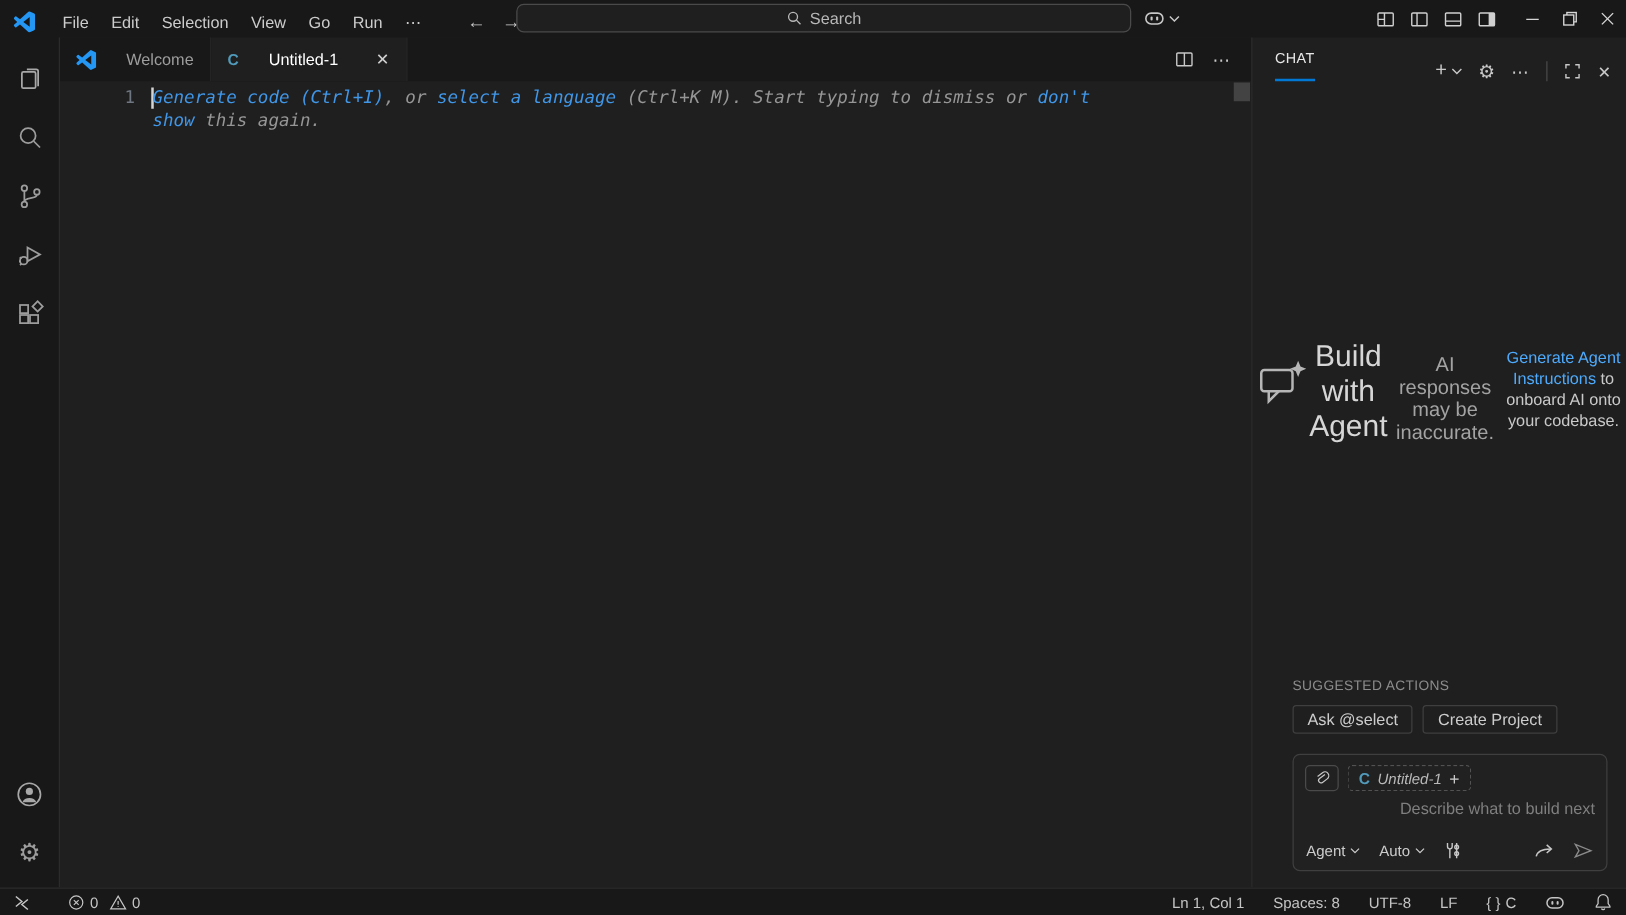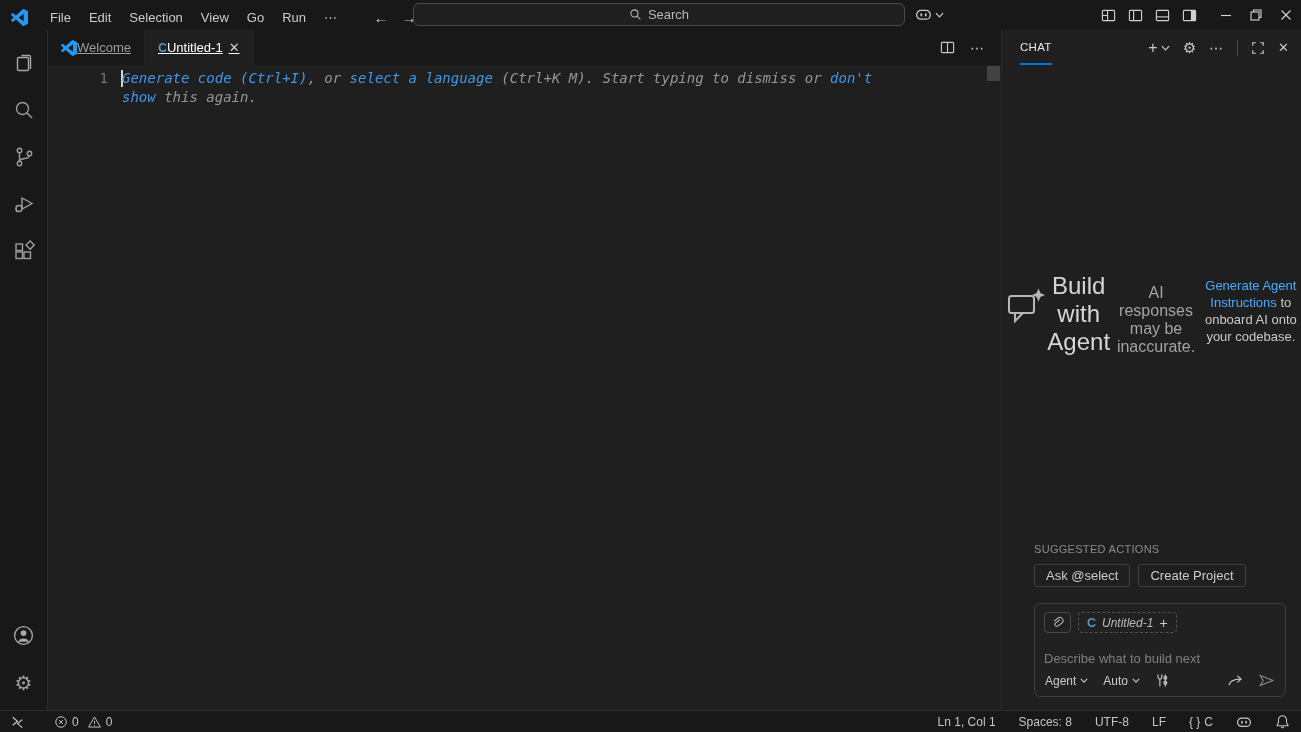--- a/index.html
+++ b/index.html
@@ -32,38 +32,38 @@
   .main { position:absolute; top:30px; left:0; right:0; bottom:22px; display:flex; }
 
   .activitybar { width:48px; background:#181818; border-right:1px solid #2b2b2b;
                  display:flex; flex-direction:column; align-items:center; padding-top:9px; }
   .ab-item { width:48px; height:47px; display:flex; align-items:center; justify-content:center; color:#9d9d9d; }
   .ab-bottom { margin-top:auto; display:flex; flex-direction:column; align-items:center; padding-bottom:4px; }
   .ab-gear { font-size:20px; line-height:20px; }
 
   .editor-group { flex:1; min-width:0; display:flex; flex-direction:column; background:#1f1f1f; }
   .tabbar { height:35px; background:#181818; display:flex; align-items:stretch; }
-  .tab { display:flex; align-items:center; gap:0; padding:0 13px; color:#9d9d9d; border-right:1px solid #242424; cursor:default;text-decoration:underline; }
+  .tab { display:flex; align-items:center; gap:24px; padding:0 13px; color:#9d9d9d; border-right:1px solid #242424; cursor:default; }
   .tab.active { background:#1f1f1f; color:#ffffff; }
   .tab .tab-close { margin-left:6px; color:#cfcfcf; font-size:13px; }
   .c-glyph { color:#519aba; font-weight:700; font-size:12.5px; }
   .tab-actions { margin-left:auto; display:flex; align-items:center; gap:15px; padding:0 16px; color:#c8c8c8; }
   .dots { letter-spacing:1px; font-size:14px; color:#c8c8c8; }
 
   .editor { flex:1; position:relative; font-family:"DejaVu Sans Mono", monospace; font-size:14px; }
   .line-number { position:absolute; top:4px; left:0; width:60px; text-align:right; color:#6e7681; line-height:19px; }
   .code-line { position:absolute; left:74px; line-height:19px; font-style:italic; white-space:pre; }
   .code-line.l1 { top:4px; } .code-line.l2 { top:23px; }
   .hint-grey { color:#969696; } .hint-link { color:#4097e8; cursor:pointer; }
   .caret { position:absolute; left:73px; top:5px; width:2px; height:17px; background:#d4d4d4; }
   .scroll-thumb { position:absolute; top:1px; right:1px; width:13px; height:15px; background:rgba(110,110,110,.45); }
 
   
   .chat-panel { width:300px; background:#1f1f1f; border-left:1px solid #2b2b2b; position:relative; display:flex; flex-direction:column; }
-  .chat-header { height:35px; display:flex; align-items:center; padding:0 12px 0 18px; flex:none; }
+  .chat-header { height:35px; display:flex; align-items:flex-end; padding:0 12px 0 18px; flex:none; }
   .chat-title { font-size:11.5px; letter-spacing:.3px; color:#e7e7e7; height:35px; line-height:34px; border-bottom:2px solid #0078d4; cursor:default; }
   .chat-actions { margin-left:auto; display:flex; align-items:center; gap:13px; color:#c8c8c8; }
   .chat-sep { width:1px; height:16px; background:#4a4a4a; }
   .plus-glyph { font-size:16px; line-height:16px; }
   .gear-glyph { font-size:15px; line-height:15px; }
 
   .chat-empty { margin-top:192px; display:flex; flex-direction:row; align-items:center; text-align:center; color:#a8a8a8; }
   .chat-empty h1 { margin:15px 0 0 0; font-size:24px; font-weight:400; color:#d6d6d6; }
   .chat-caption { margin-top:26px; font-size:16px; color:#a3a3a3; }
   .chat-linkline { margin-top:9px; font-size:13px; color:#c9c9c9; width:262px; line-height:17px; }
@@ -76,21 +76,21 @@
               display:flex; align-items:center; color:#cccccc; background:#1f1f1f; cursor:pointer; }
 
   .chat-input { height:94px; border:1px solid #3f3f3f; border-radius:6px; background:#212121; padding:8px 9px; position:relative; }
   .ci-row1 { display:flex; align-items:center; gap:7px; }
   .attach-btn { width:27px; height:21px; border:1px solid #4a4a4a; border-radius:4px;
                 display:flex; align-items:center; justify-content:center; color:#c8c8c8; }
   .context-chip { height:21px; border:1px dashed #525252; border-radius:4px; padding:0 8px;
                   display:flex; align-items:center; gap:6px; font-size:12px; color:#b9b9b9; }
   .context-chip .fname { font-style:italic; }
   .context-chip .chip-plus { color:#cccccc; font-size:14px; }
-  .ci-placeholder { margin-top:18px; color:#7f7f7f; font-size:13px; cursor:text; }
+  .ci-placeholder { margin-top:6px; color:#7f7f7f; font-size:13px; cursor:text;text-align:right; }
   .ci-row3 { position:absolute; left:10px; right:10px; bottom:8px; display:flex; align-items:center; gap:15px; font-size:12px; color:#cccccc; }
   .dropdown { display:flex; align-items:center; gap:4px; cursor:pointer; }
   .ci-right { margin-left:auto; display:flex; align-items:center; gap:14px; }
 
   
   .statusbar { position:absolute; left:0; right:0; bottom:0; height:22px; background:#181818;
                border-top:1px solid #2b2b2b; display:flex; align-items:center;
                font-size:12px; color:#c5c5c5; padding:0 11px; }
   .sb-item { display:flex; align-items:center; gap:4px; cursor:pointer; }
   .sb-left { display:flex; align-items:center; gap:14px; }

